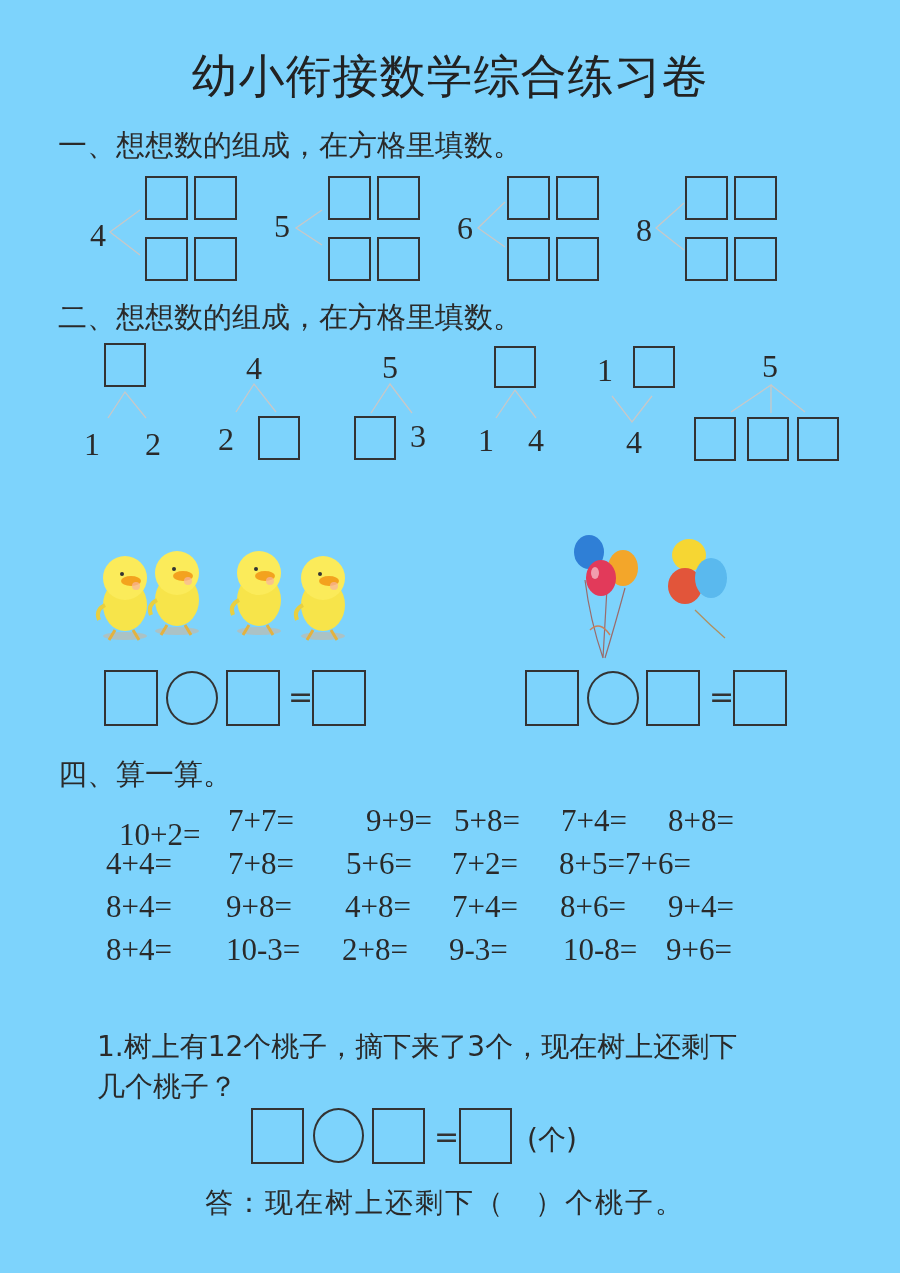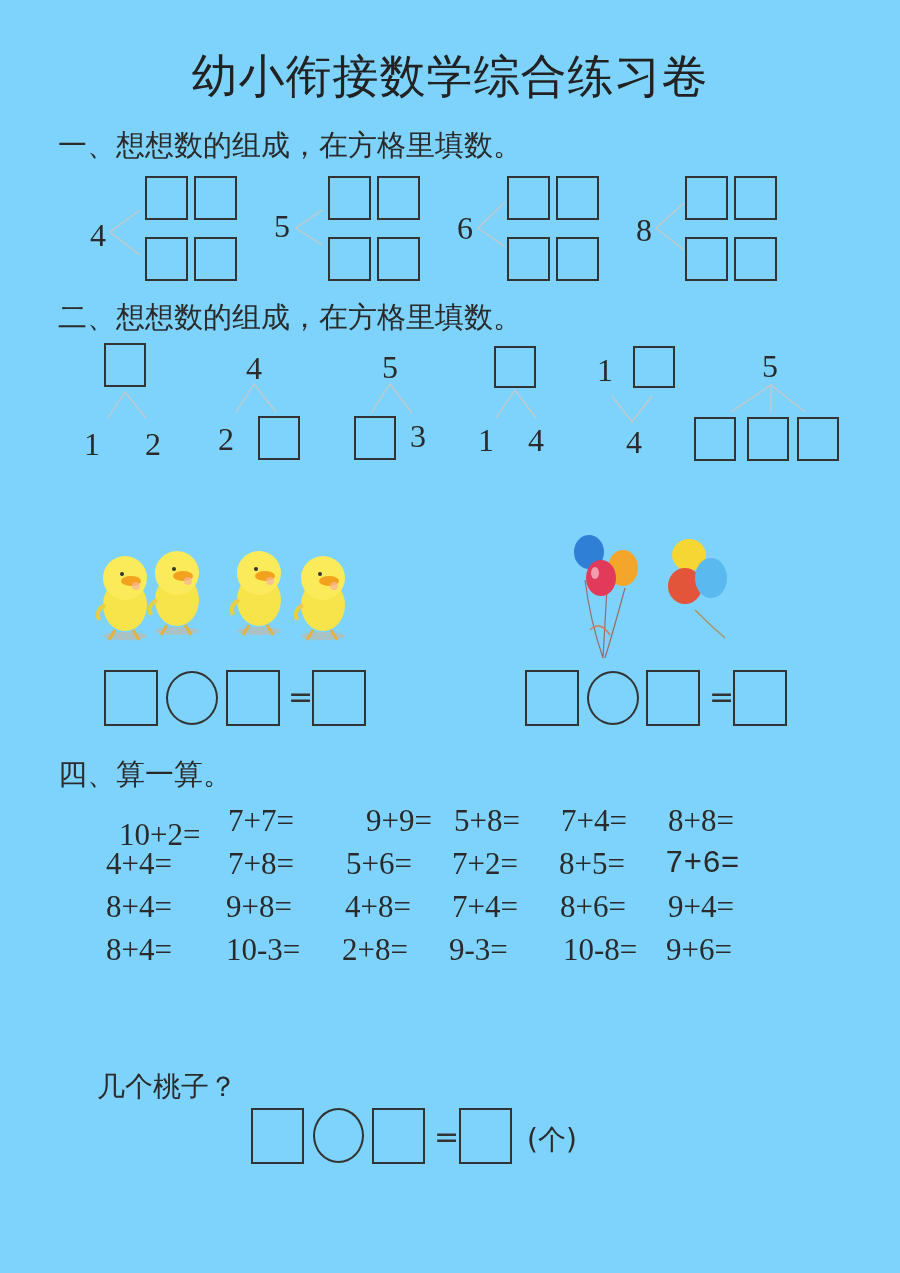--- a/index.html
+++ b/index.html
@@ -167,41 +167,43 @@
     <div class="calc" style="left:366px;top:805px;">9+9=</div>
     <div class="calc" style="left:454px;top:805px;">5+8=</div>
     <div class="calc" style="left:561px;top:805px;">7+4=</div>
     <div class="calc" style="left:668px;top:805px;">8+8=</div>
 
     <div class="calc" style="left:106px;top:848px;">4+4=</div>
     <div class="calc" style="left:228px;top:848px;">7+8=</div>
     <div class="calc" style="left:346px;top:848px;">5+6=</div>
     <div class="calc" style="left:452px;top:848px;">7+2=</div>
     <div class="calc" style="left:559px;top:848px;">8+5=</div>
-    <div class="calc" style="left:665px;top:848px;font-family:Liberation Mono, monospace;">7+6=</div>
+    <div class="calc" style="left:625px;top:848px;">7+6=</div>
 
     <div class="calc" style="left:106px;top:891px;">8+4=</div>
     <div class="calc" style="left:226px;top:891px;">9+8=</div>
     <div class="calc" style="left:345px;top:891px;">4+8=</div>
     <div class="calc" style="left:452px;top:891px;">7+4=</div>
     <div class="calc" style="left:560px;top:891px;">8+6=</div>
     <div class="calc" style="left:668px;top:891px;">9+4=</div>
 
     <div class="calc" style="left:106px;top:934px;">8+4=</div>
     <div class="calc" style="left:226px;top:934px;">10-3=</div>
     <div class="calc" style="left:342px;top:934px;">2+8=</div>
     <div class="calc" style="left:449px;top:934px;">9-3=</div>
     <div class="calc" style="left:563px;top:934px;">10-8=</div>
     <div class="calc" style="left:666px;top:934px;">9+6=</div>
   </div>
 
+  <div class="abs para" style="left:97px;top:1028px;">1.树上有12个桃子，摘下来了3个，现在树上还剩下</div>
   <div class="abs para" style="left:97px;top:1068px;">几个桃子？</div>
 
   <div>
     <div class="box" style="left:251px;top:1108px;width:53px;height:56px;"></div>
     <div class="circ" style="left:313px;top:1108px;width:51px;height:55px;"></div>
     <div class="box" style="left:372px;top:1108px;width:53px;height:56px;"></div>
     <div class="eq" style="left:434px;top:1122px;">=</div>
     <div class="box" style="left:459px;top:1108px;width:53px;height:56px;"></div>
     <div class="abs para" style="left:527px;top:1121px;">(个)</div>
   </div>
 
+  <div class="abs para" style="left:205px;top:1184px;letter-spacing:2px;">答：现在树上还剩下（　）个桃子。</div>
 </div>
 
 </body></html>

